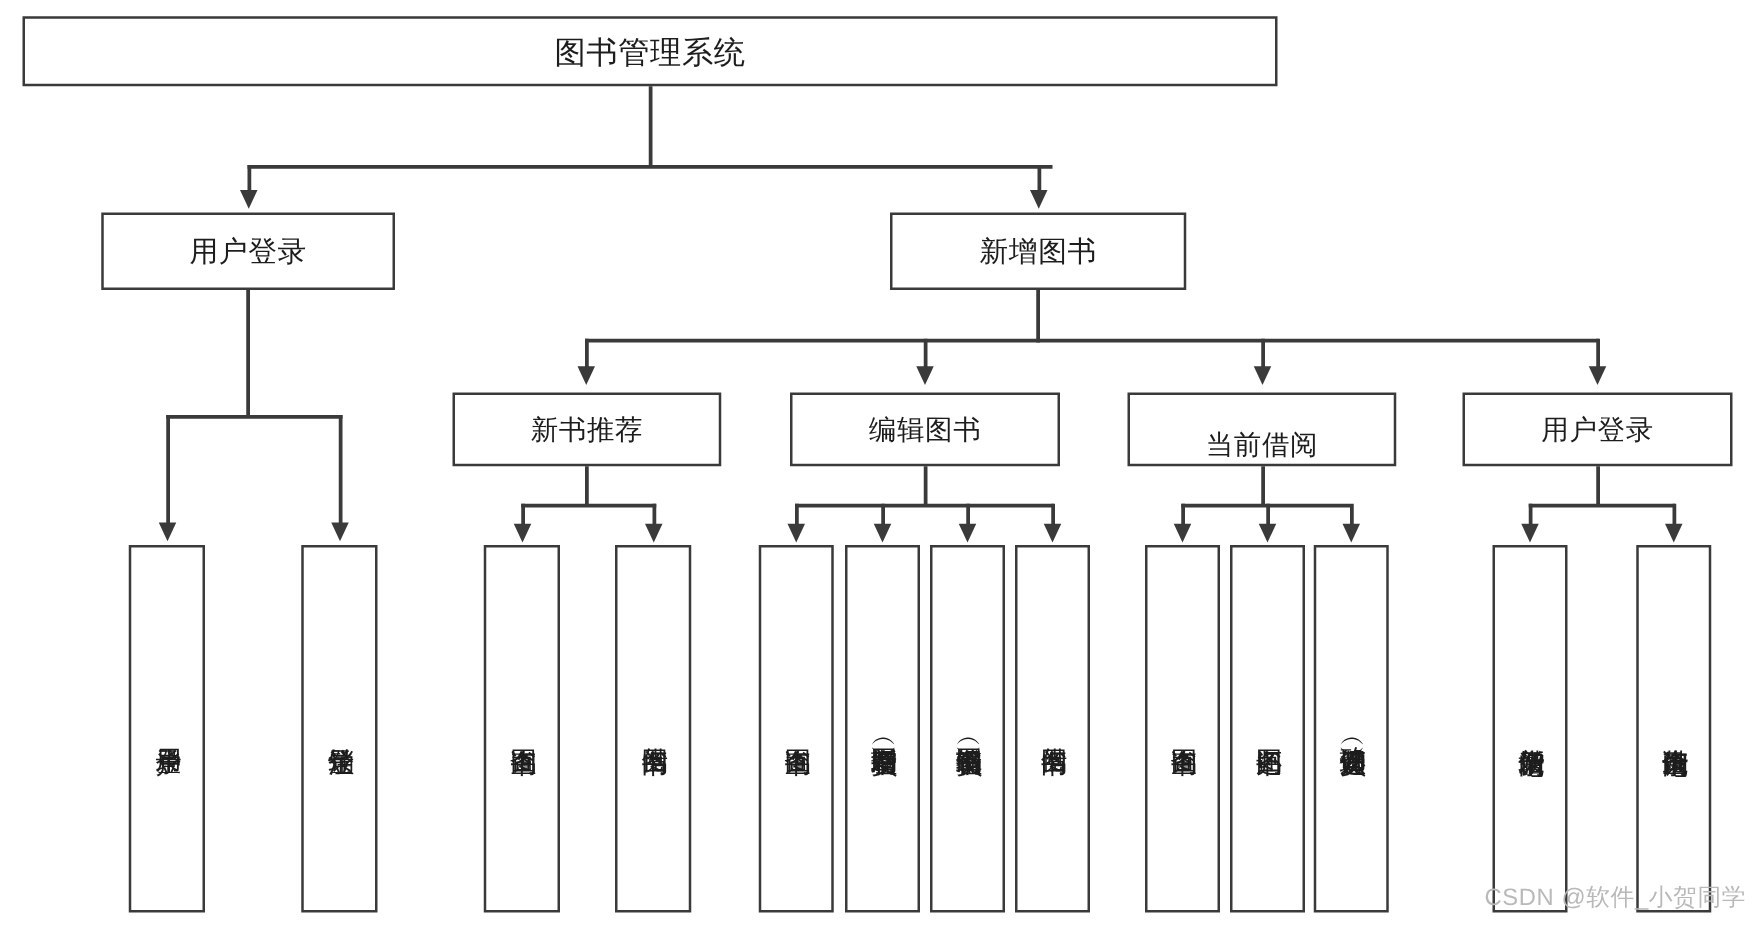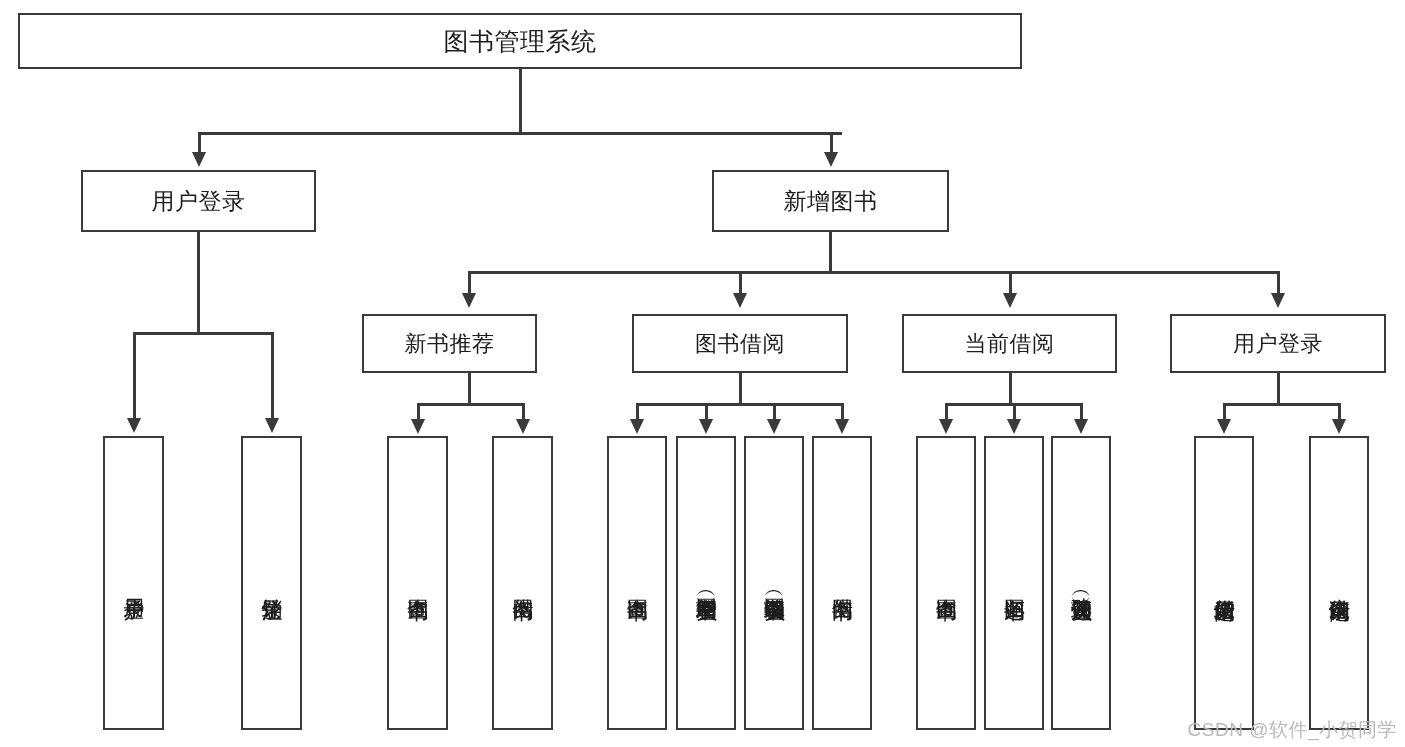--- a/index.html
+++ b/index.html
@@ -69,21 +69,21 @@
     height: 0;
     border-left: 7px solid transparent;
     border-right: 7px solid transparent;
     border-top: 15px solid #3a3a3a;
   }
 
   
   #watermark {
     position: absolute;
     right: 8px;
-    bottom: 4px;
+    bottom: 16px;
     font-size: 19px;
     color: #b9b9b9;
     letter-spacing: 0.5px;
     user-select: none;
     white-space: nowrap;
   }
 </style>
 </head>
 <body>
 
@@ -120,27 +120,27 @@
   <div class="line h" style="left:468px; top:271px; width:811px;"></div>
   <div class="line v" style="left:468px; top:271px; height:24px;"></div>
   <div class="arrow" style="left:462px; top:293px;"></div>
   <div class="line v" style="left:739px; top:271px; height:24px;"></div>
   <div class="arrow" style="left:733px; top:293px;"></div>
   <div class="line v" style="left:1009px; top:271px; height:24px;"></div>
   <div class="arrow" style="left:1003px; top:293px;"></div>
   <div class="line v" style="left:1277px; top:271px; height:24px;"></div>
   <div class="arrow" style="left:1271px; top:293px;"></div>
 
-  <div class="node lvl3" style="left:362px; top:314px; width:175px; height:59px;">
+  <div class="node lvl3" style="left:362px; top:314px; width:215px; height:59px;">
     <span>新书推荐</span>
   </div>
   <div class="node lvl3" style="left:632px; top:314px; width:216px; height:59px;">
-    <span>图书借阅</span>
-  </div>
-  <div class="node lvl3" style="left:902px; top:314px; width:215px; height:59px;">
+    <span>编辑图书</span>
+  </div>
+  <div class="node lvl3" style="left:902px; top:314px; width:215px; height:59px;align-items:flex-end;">
     <span>当前借阅</span>
   </div>
   <div class="node lvl3" style="left:1170px; top:314px; width:216px; height:59px;">
     <span>用户登录</span>
   </div>
 
   <div class="line v" style="left:468px; top:373px; height:32px;"></div>
   <div class="line h" style="left:417px; top:403px; width:108px;"></div>
   <div class="line v" style="left:417px; top:403px; height:18px;"></div>
   <div class="arrow" style="left:411px; top:419px;"></div>

